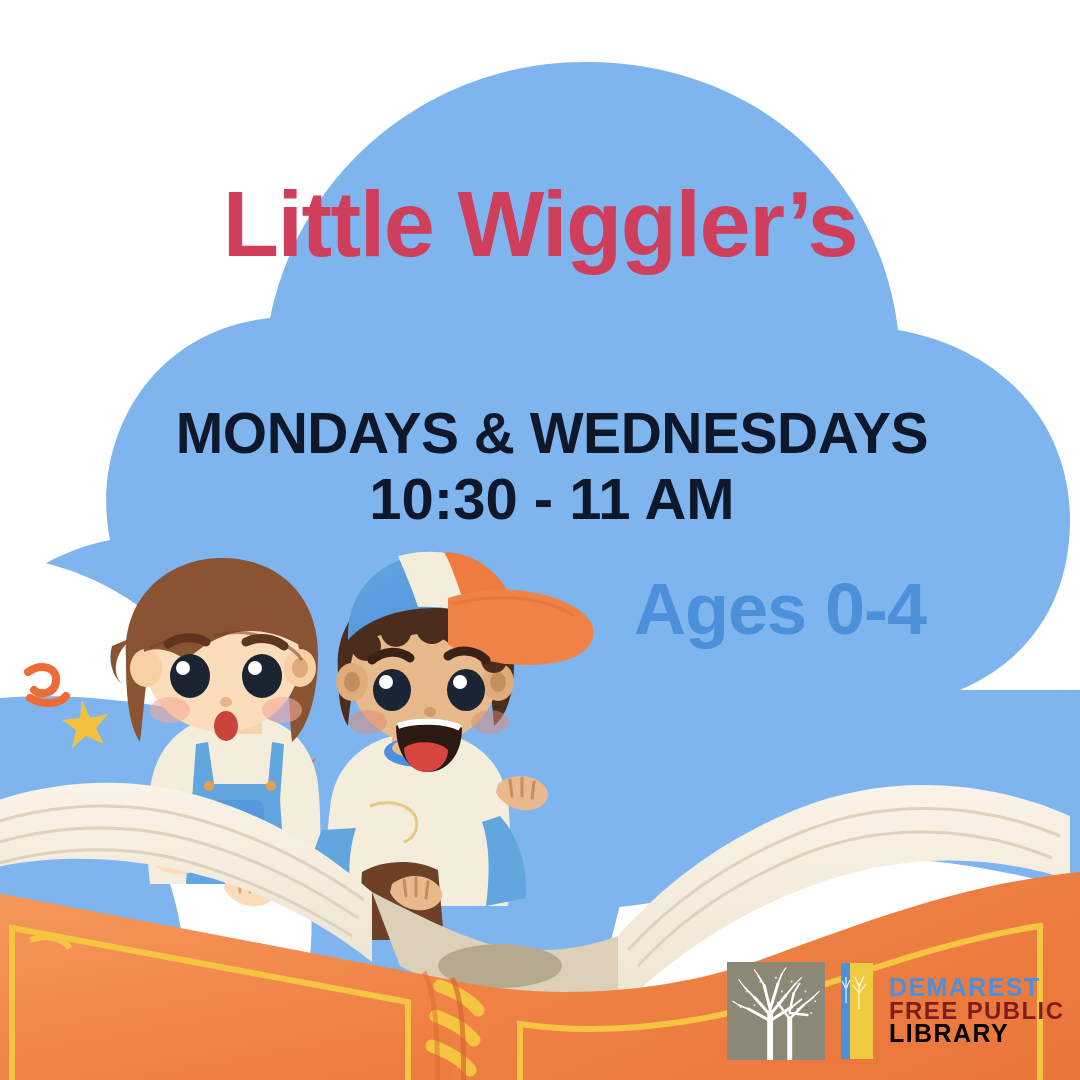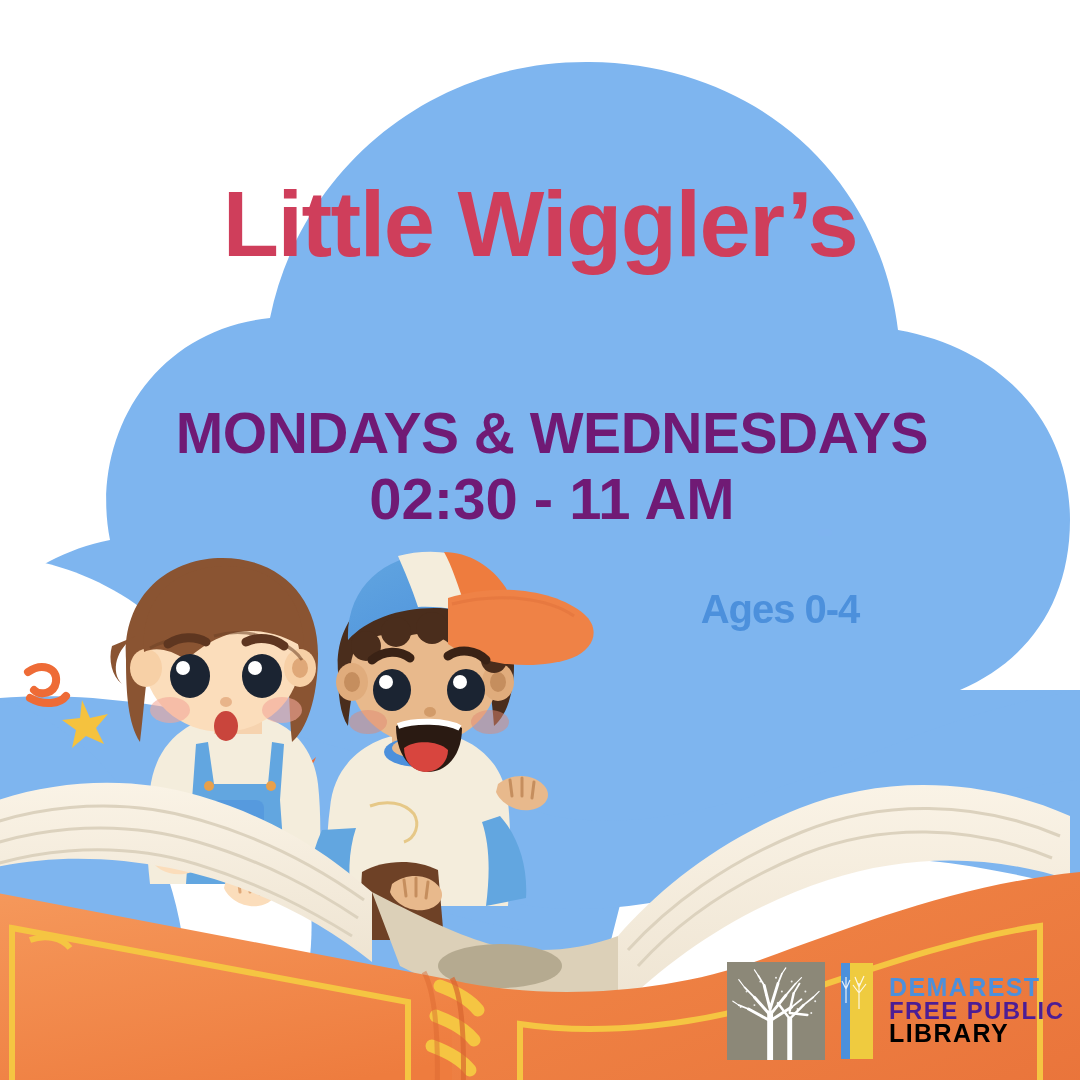--- a/index.html
+++ b/index.html
@@ -47,40 +47,40 @@
     width: 1080px;
     text-align: center;
     z-index: 40;
   }
   .sched-line {
     font-family: "Liberation Sans", sans-serif;
     font-weight: 700;
     font-size: 57px;
     line-height: 66px;
     letter-spacing: -0.5px;
-    color: #701a75;
+    color: #0f172a;
     white-space: nowrap;
     padding-left: 24px;
   }
   .sched-line.time {
     font-size: 58px;
     letter-spacing: 0px;
   }
   .ages-block {
     position: absolute;
     left: 520px;
     top: 576px;
     width: 520px;
     text-align: center;
     z-index: 40;
   }
   .ages-line {
     font-family: "Liberation Sans", sans-serif;
     font-weight: 700;
-    font-size: 40px;
+    font-size: 72px;
     line-height: 66px;
     letter-spacing: -1px;
     color: #4C90DC;
     white-space: nowrap;
   }
   .ages-line.sub {
     font-size: 52px;
   }
   
   .blue-dash {
@@ -126,21 +126,21 @@
     line-height: 0.95;
   }
   .logo-words div {
     font-family: "Liberation Sans", sans-serif;
     font-weight: 700;
     font-size: 25px;
     letter-spacing: 1.4px;
     white-space: nowrap;
   }
   .lw1 { color: #4C90DC; }
-  .lw2 { color: #4c1d95; font-size: 24px !important; }
+  .lw2 { color: #7f1d1d; font-size: 24px !important; }
   .lw3 { color: #000000; }
 </style>
 </head>
 <body>
 
 <div id="poster">
 
   <svg class="layer" viewBox="0 0 1080 1080" preserveAspectRatio="none" style="z-index:1">
     <rect x="0" y="0" width="1080" height="1080" fill="#7EB5EF"></rect>
 
@@ -401,21 +401,21 @@
       <path d="M 424,972 C 436,994 440,1040 436,1120" stroke="#D9652F" stroke-width="5" fill="none" opacity="0.45"></path>
     </g>
   </svg>
 
   <div class="title-block">
     <div class="title-line">Little Wiggler’s</div>
   </div>
 
   <div class="sched-block">
     <div class="sched-line">MONDAYS &amp; WEDNESDAYS</div>
-    <div class="sched-line time">02:30 - 11 AM</div>
+    <div class="sched-line time">10:30 - 11 AM</div>
   </div>
 
   <div class="blue-dash"></div>
 
   <div class="ages-block">
     <div class="ages-line">Ages 0-4</div>
   </div>
 
   <div class="logo">
     <div class="logo-tree">

